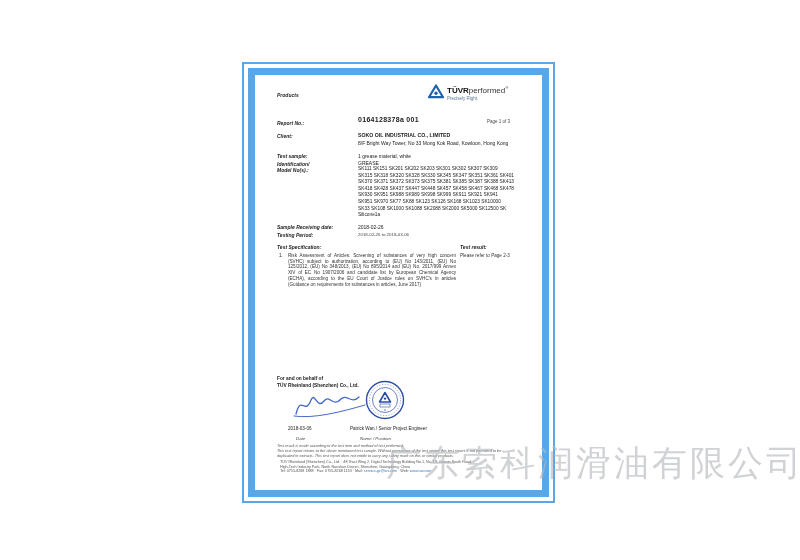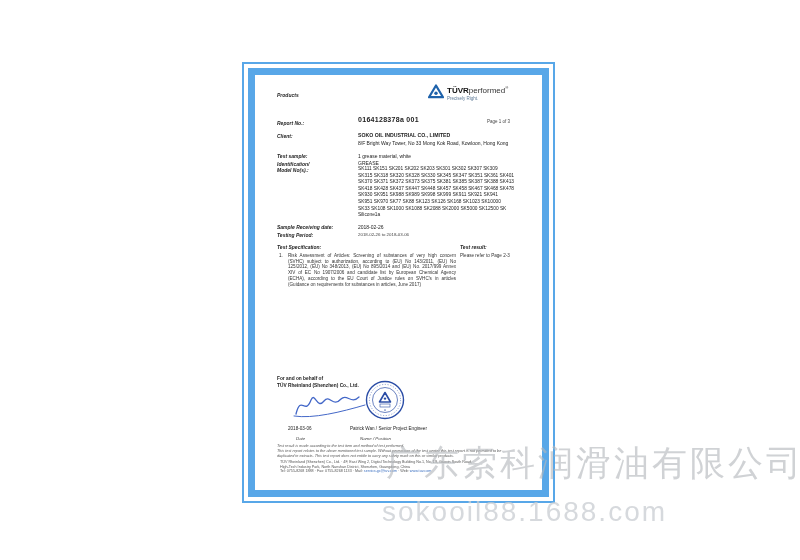--- a/index.html
+++ b/index.html
@@ -154,15 +154,14 @@
           <div>
             <span>Tel: 0755-8268 1888 · Fax: 0755-8268 1133 · </span><span>Mail: </span><span class="link">service-gc@tuv.com</span><span> · Web: </span><span class="link">www.tuv.com</span>
           </div>
         </div>
 
       </div>
     </div>
   </div>
 
   <div class="wm-company">广东索科润滑油有限公司</div>
-  <div class="wm-url">sokooil88.1688.com</div>
 
 </div>
 
 </body></html>

